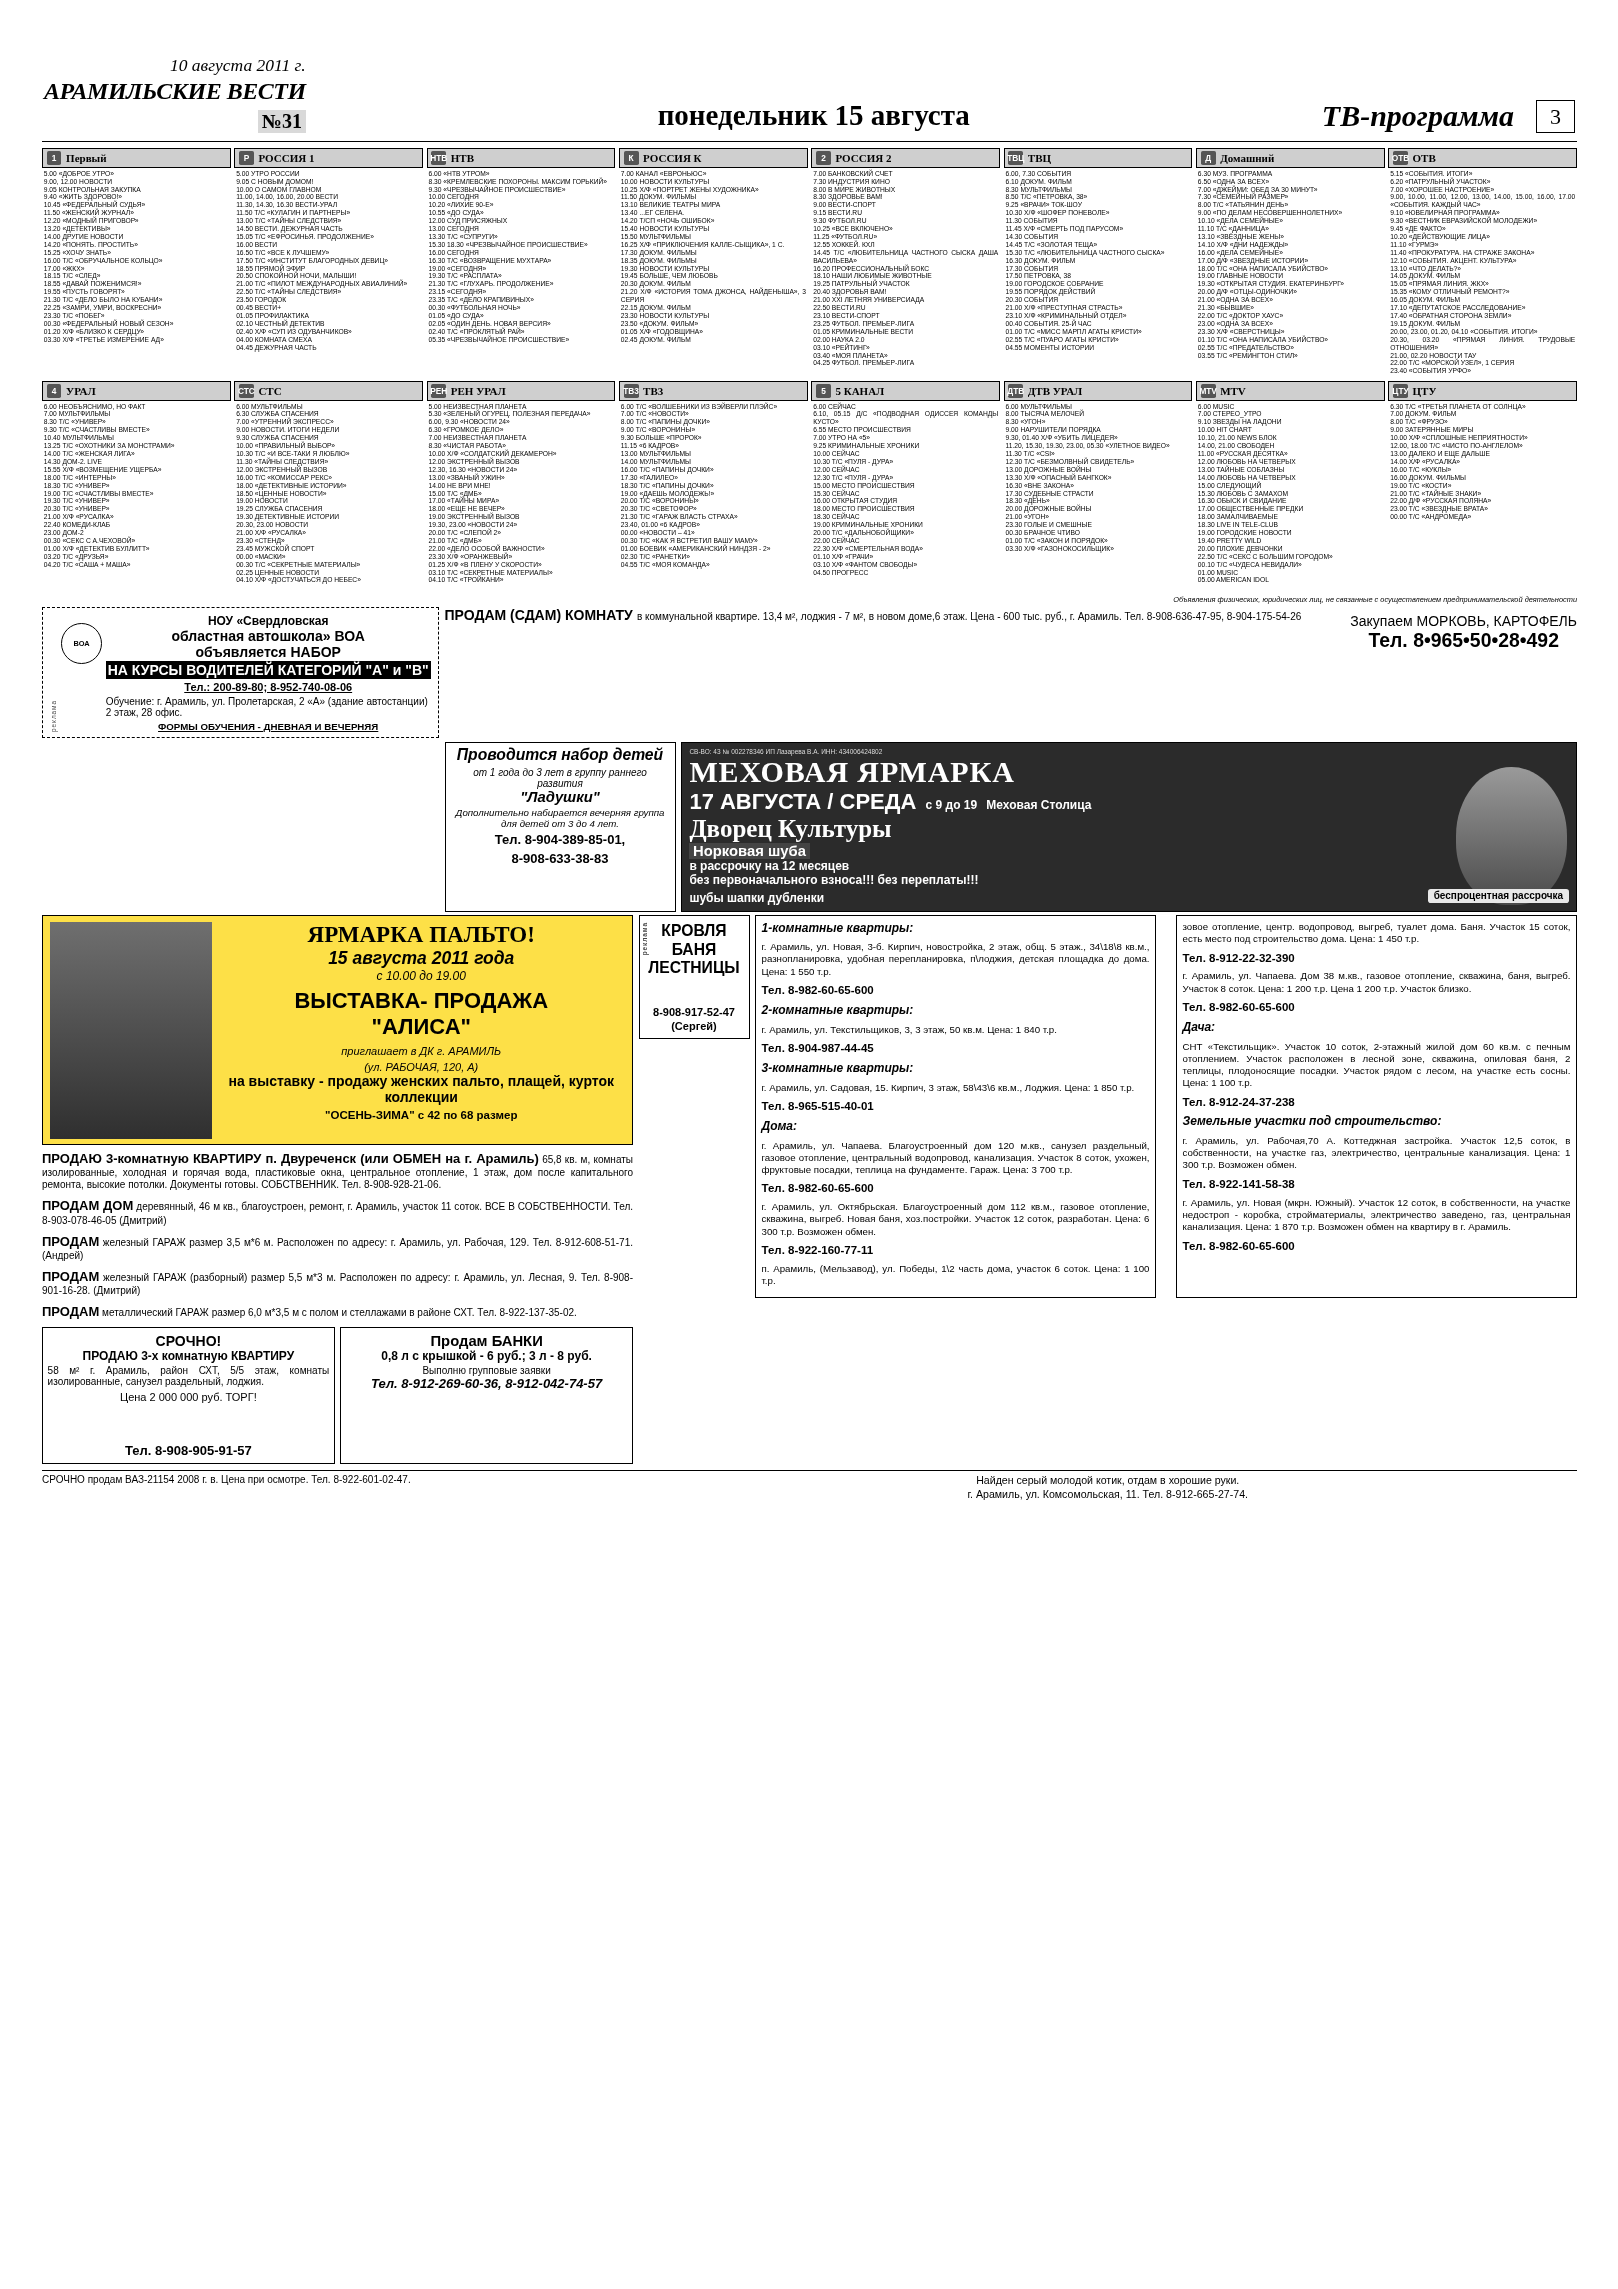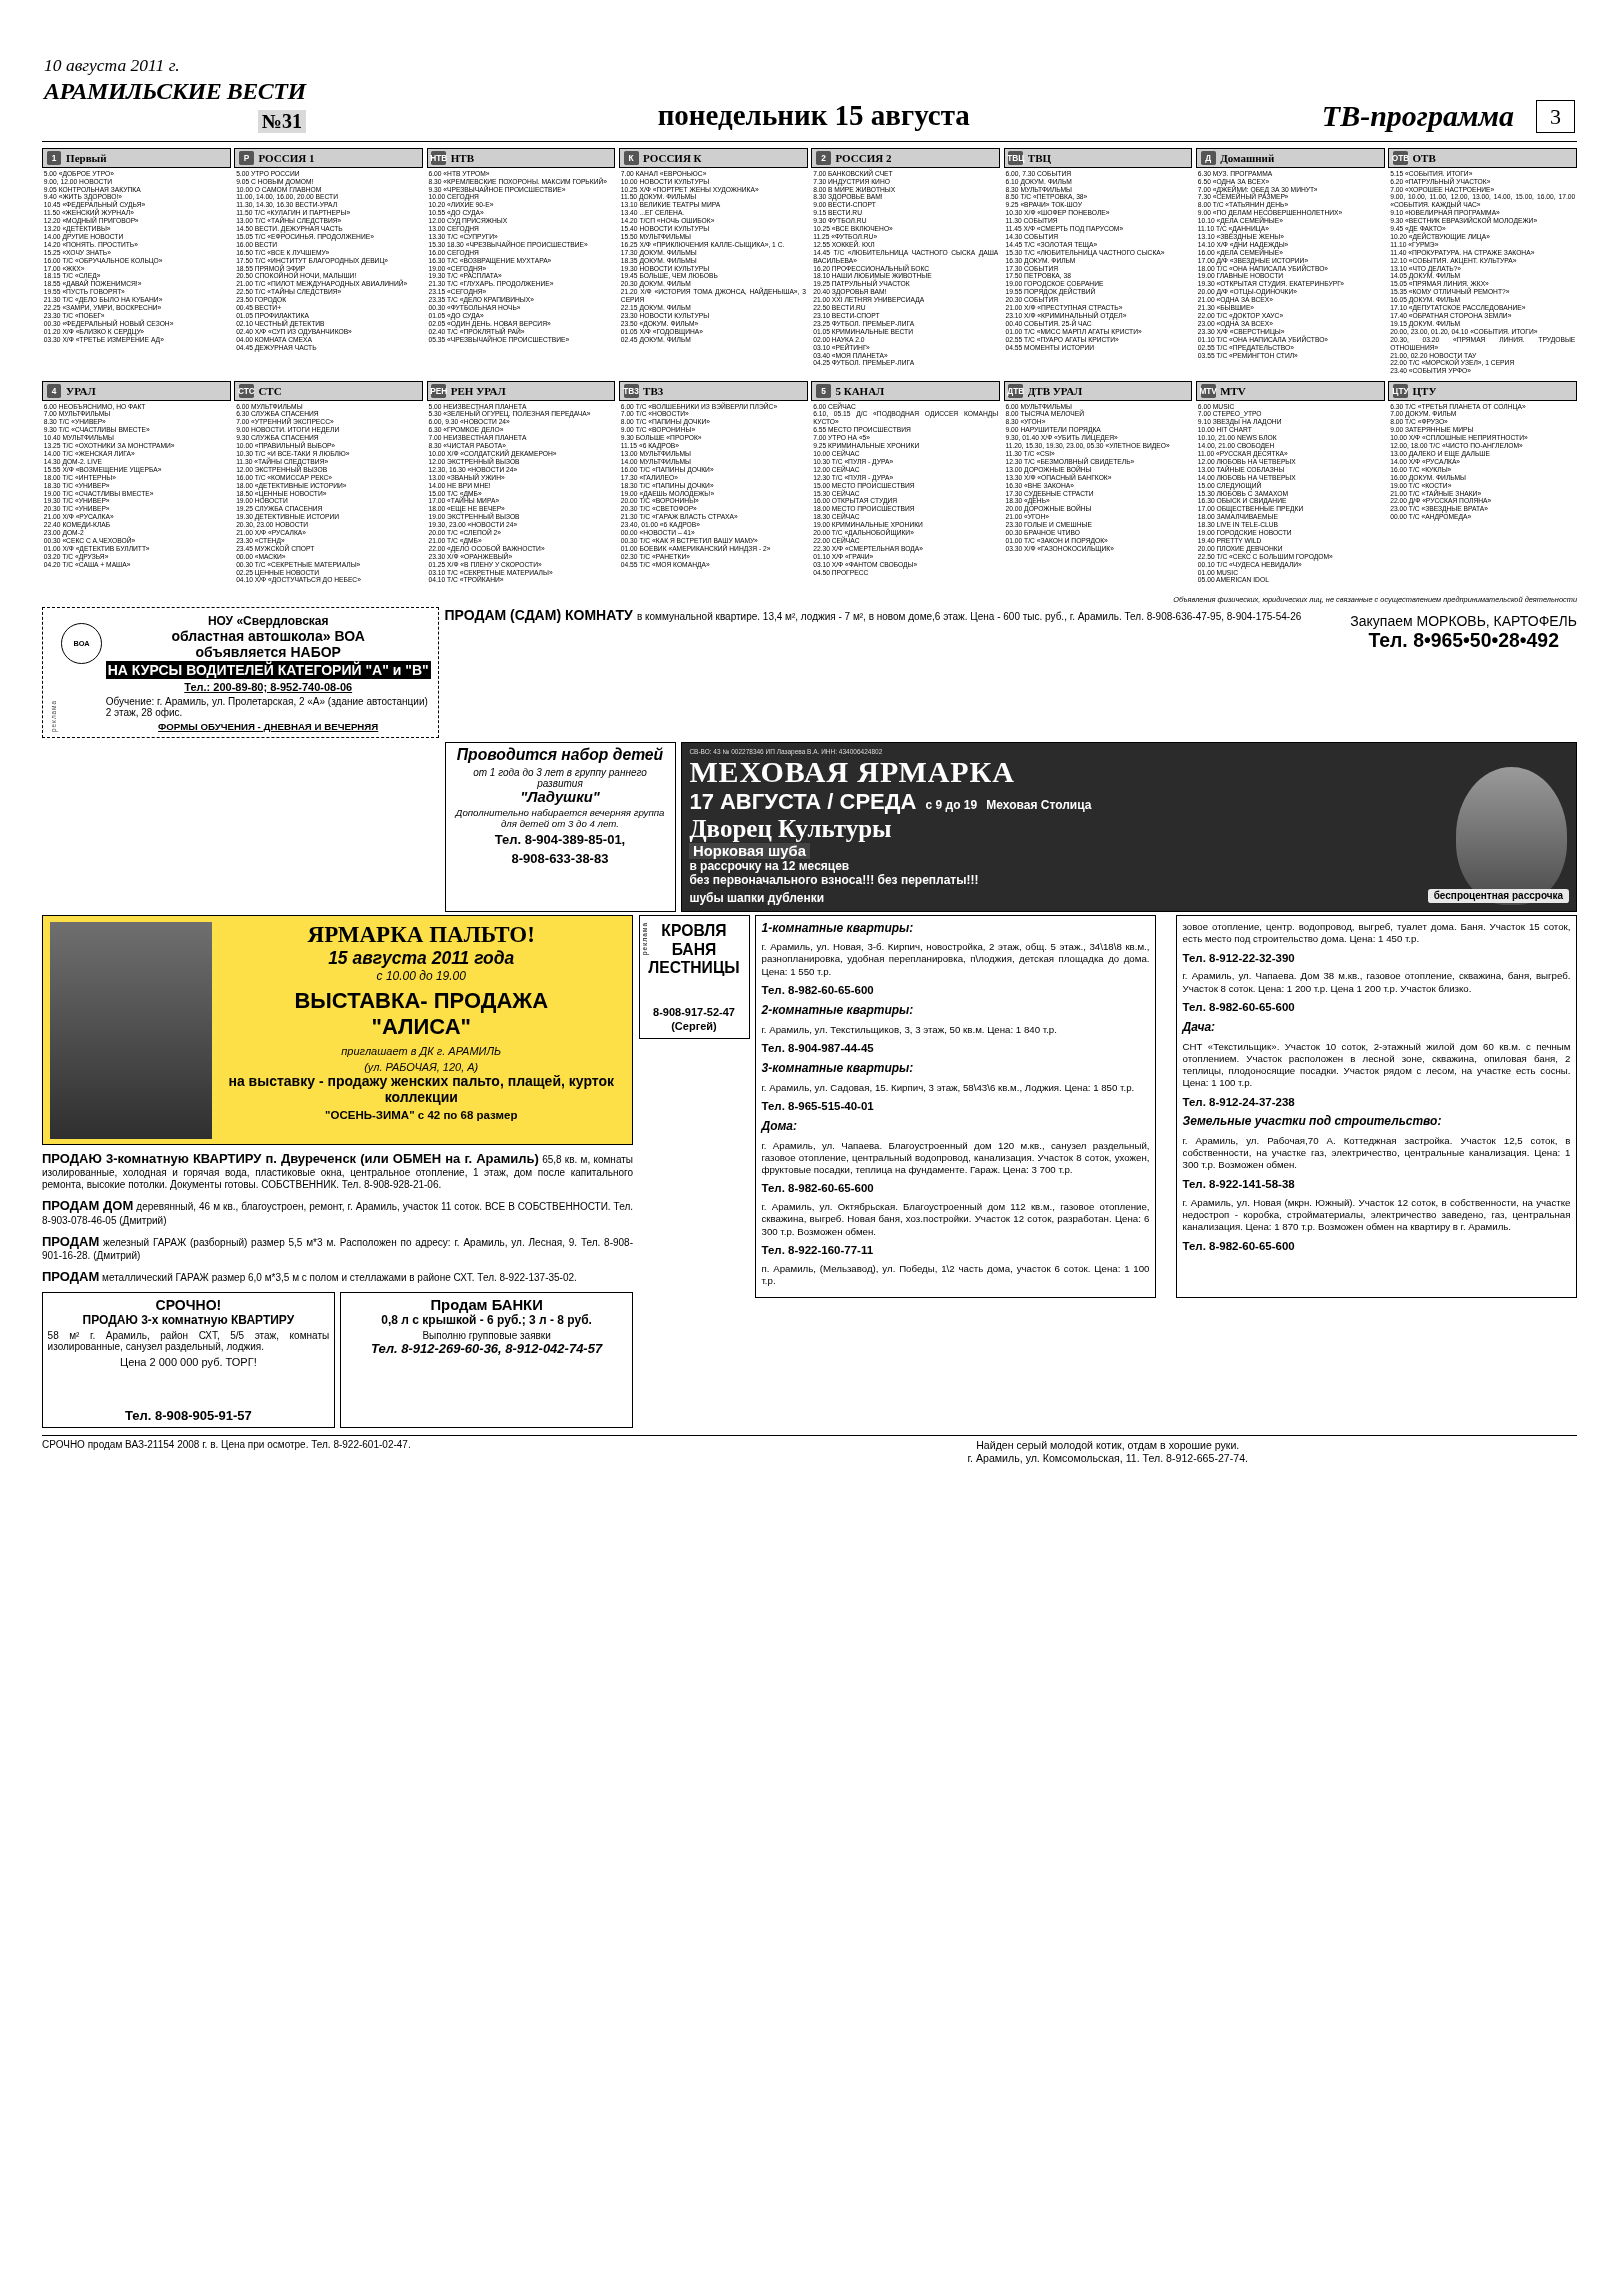--- a/index.html
+++ b/index.html
@@ -1,20 +1,20 @@
 <!DOCTYPE html>
 <html style="font-size:14.8px"><head>
 <meta charset="utf-8">
 <style>
   html,body{margin:0;padding:0;background:#fff;}
   body{width:1619px;min-height:2290px;font-family:"Liberation Sans",sans-serif;color:#000;position:relative;}
   .page{width:1619px;min-height:2290px;position:relative;padding:0;box-sizing:border-box;}
 
   
-  .masthead{display:flex;align-items:flex-end;justify-content:space-between;padding:55px 44px 5.5px 44px;}
+  .masthead{display:flex;align-items:flex-end;justify-content:space-between;padding:55px 44px 5.5px 44px;text-align:right;}
   .mh-left{display:flex;flex-direction:column;}
   .mh-date{font-family:"Liberation Serif",serif;font-style:italic;font-size:17.5px;margin-bottom:1.8px;}
   .mh-title{display:flex;align-items:flex-end;gap:5.5px;flex-direction:column;}
   .mh-paper{font-family:"Liberation Serif",serif;font-style:italic;font-weight:bold;font-size:24px;letter-spacing:-0.5px;}
   .mh-num{font-family:"Liberation Serif",serif;font-weight:bold;font-size:20px;background:#d9d9d9;padding:0 3.7px;}
   .mh-center{font-family:"Liberation Serif",serif;font-weight:bold;font-size:29px;padding-bottom:1.8px;}
   .mh-right{display:flex;align-items:flex-end;gap:22px;}
   .mh-tv{font-family:"Liberation Serif",serif;font-weight:bold;font-style:italic;font-size:30px;}
   .mh-pg{font-family:"Liberation Serif",serif;font-size:22px;border:0.9px solid #000;width:37px;height:31px;display:flex;align-items:center;justify-content:center;}
   .rule{height:1.8px;background:#000;margin:1.8px 42px 0 42px;}
@@ -698,20 +698,24 @@
           <p>
             <span class="hd">ПРОДАЮ 3-комнатную КВАРТИРУ п. Двуреченск (или ОБМЕН на г. Арамиль)</span>
             <span>65,8 кв. м, комнаты изолированные, холодная и горячая вода, пластиковые окна, центральное отопление, 1 этаж, дом после капитального ремонта, высокие потолки. Документы готовы. СОБСТВЕННИК. Тел. 8-908-928-21-06.</span>
           </p>
           <p>
             <span class="hd">ПРОДАМ ДОМ</span>
             <span>деревянный, 46 м кв., благоустроен, ремонт, г. Арамиль, участок 11 соток. ВСЕ В СОБСТВЕННОСТИ. Тел. 8-903-078-46-05 (Дмитрий)</span>
           </p>
           <p>
             <span class="hd">ПРОДАМ</span>
+            <span>железный ГАРАЖ размер 3,5 м*6 м. Расположен по адресу: г. Арамиль, ул. Рабочая, 129. Тел. 8-912-608-51-71. (Андрей)</span>
+          </p>
+          <p>
+            <span class="hd">ПРОДАМ</span>
             <span>железный ГАРАЖ (разборный) размер 5,5 м*3 м. Расположен по адресу: г. Арамиль, ул. Лесная, 9. Тел. 8-908-901-16-28. (Дмитрий)</span>
           </p>
           <p>
             <span class="hd">ПРОДАМ</span>
             <span>металлический ГАРАЖ размер 6,0 м*3,5 м с полом и стеллажами в районе СХТ. Тел. 8-922-137-35-02.</span>
           </p>
         </div>
 
         <div class="flexrow" style="margin-top:5.5px;">
           <div class="srochno" style="flex:1;">

